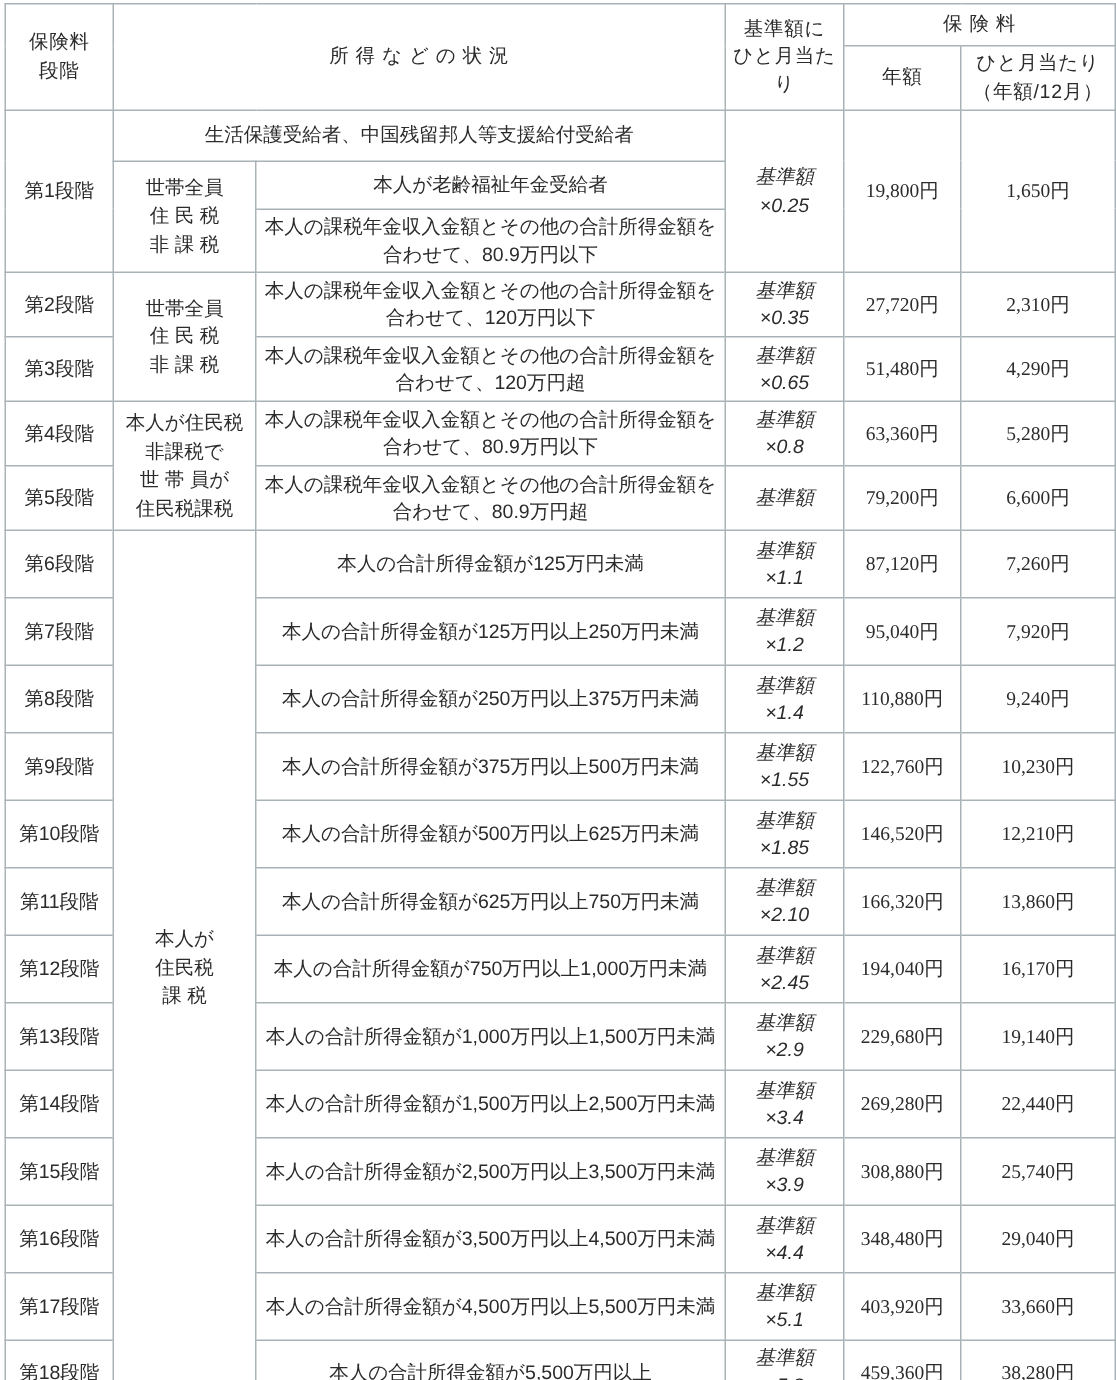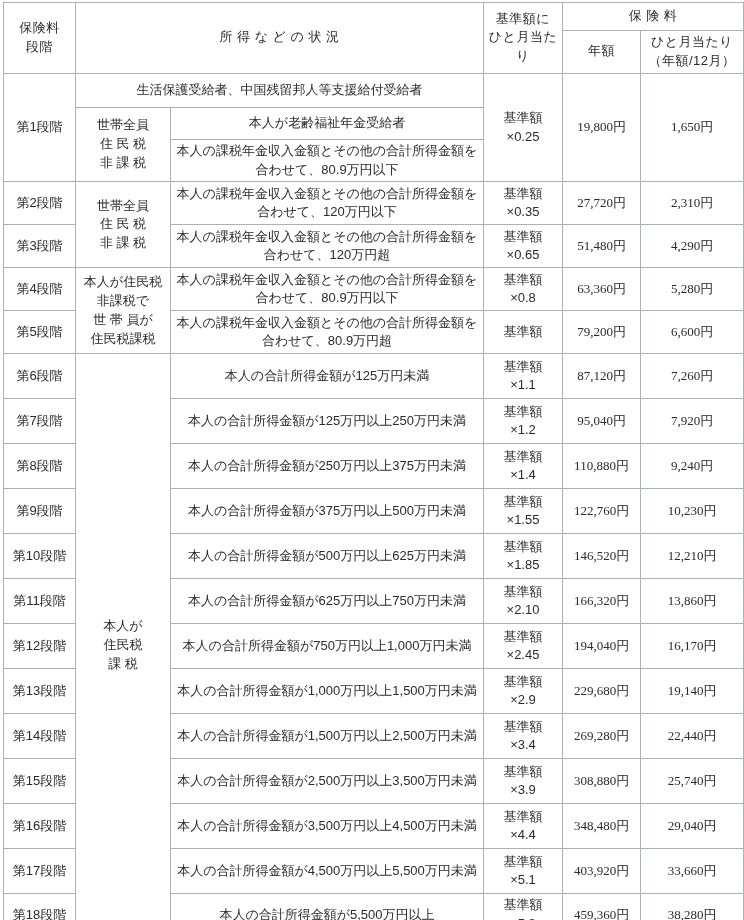--- a/index.html
+++ b/index.html
@@ -23,21 +23,21 @@
     white-space:pre-line;
     padding:2px 4px;
     font-size:13px;
     line-height:1.45;
     overflow:hidden;
   }
   th{letter-spacing:0.5px;}
   td.stage{font-size:12.5px;}
   td.group{font-size:12.5px;line-height:1.6;}
   td.cond{text-align:left;padding:3px 8px;margin-top:38px;}
-  td.ratio{font-size:12.5px;line-height:1.4;}
+  td.ratio{font-size:12.5px;line-height:1.4;font-style:italic;}
   td.amt{font-size:13px;font-family:Liberation Serif, serif;}
   tr.h1{height:28px;}
   tr.h2{height:34px;}
   tr.rh-note{height:34px;}
   tr.rh-s{height:32px;}
   tr.rh-m{height:40px;}
   tr.rh-43{height:43px;}
   tr.rh-45{height:45px;}
   tr.rh-last{height:34px;}
 </style>

